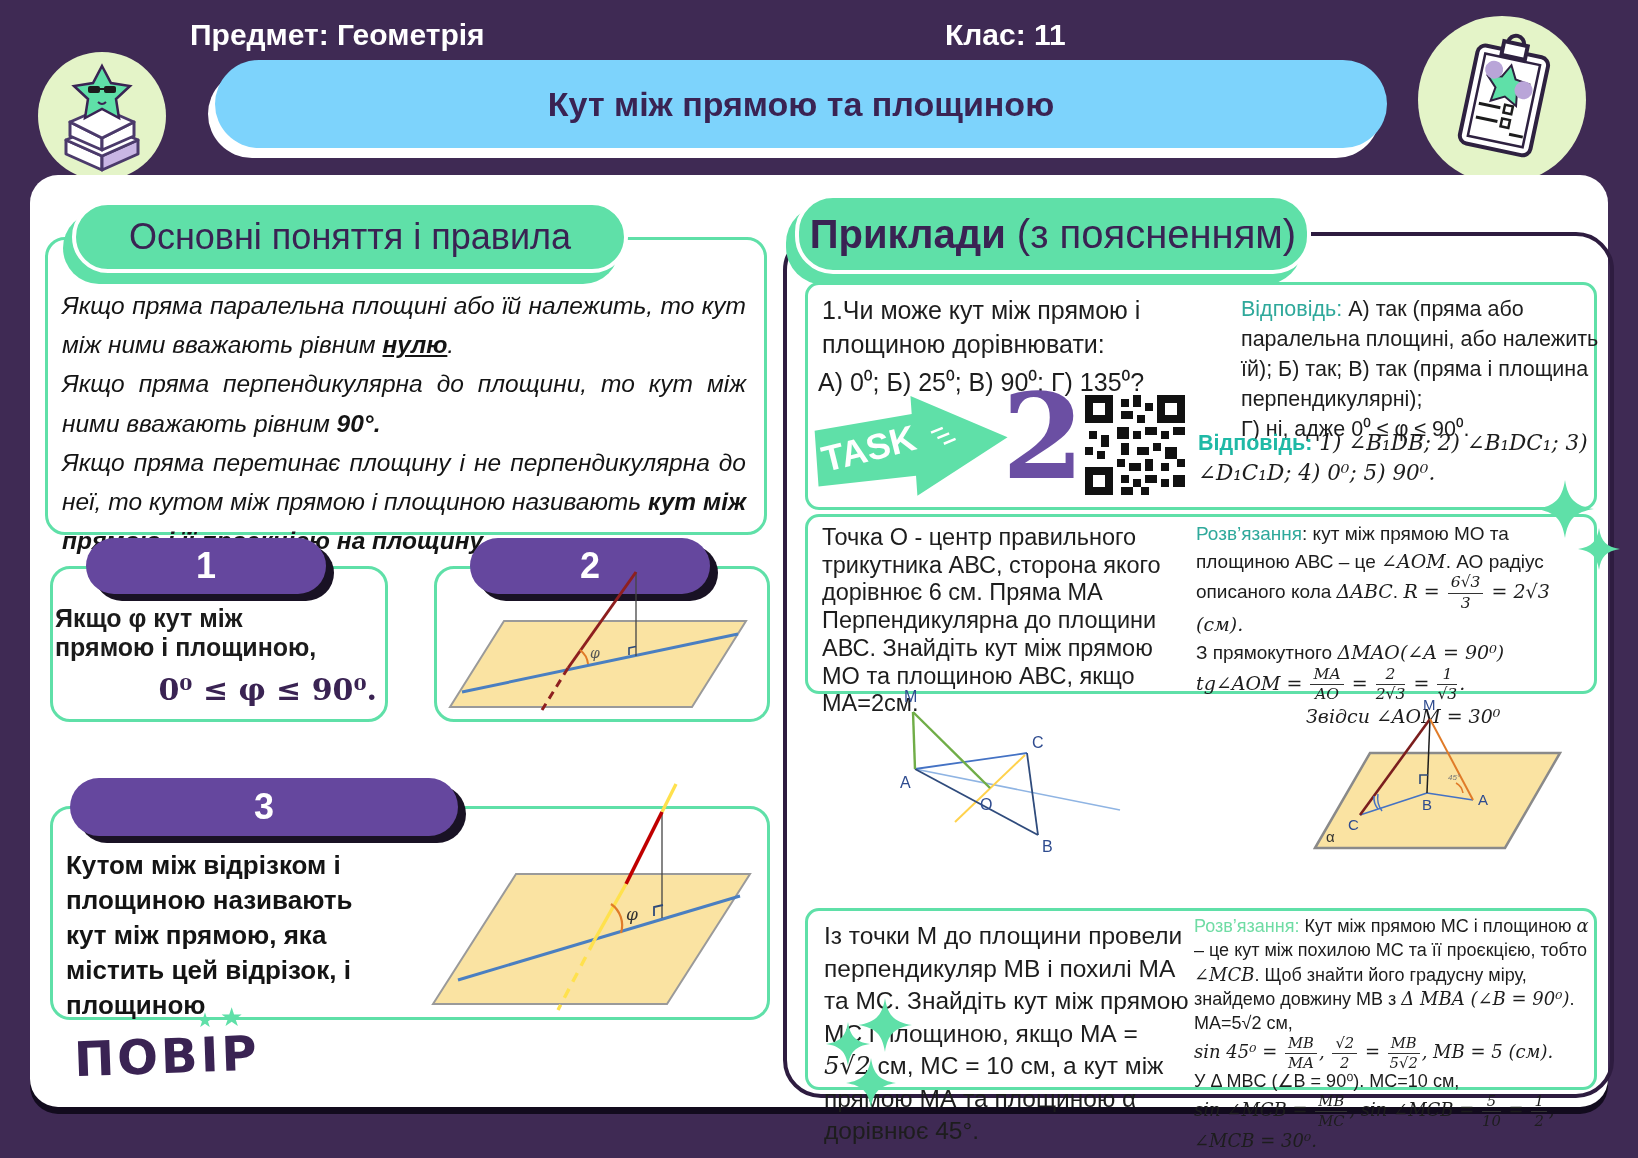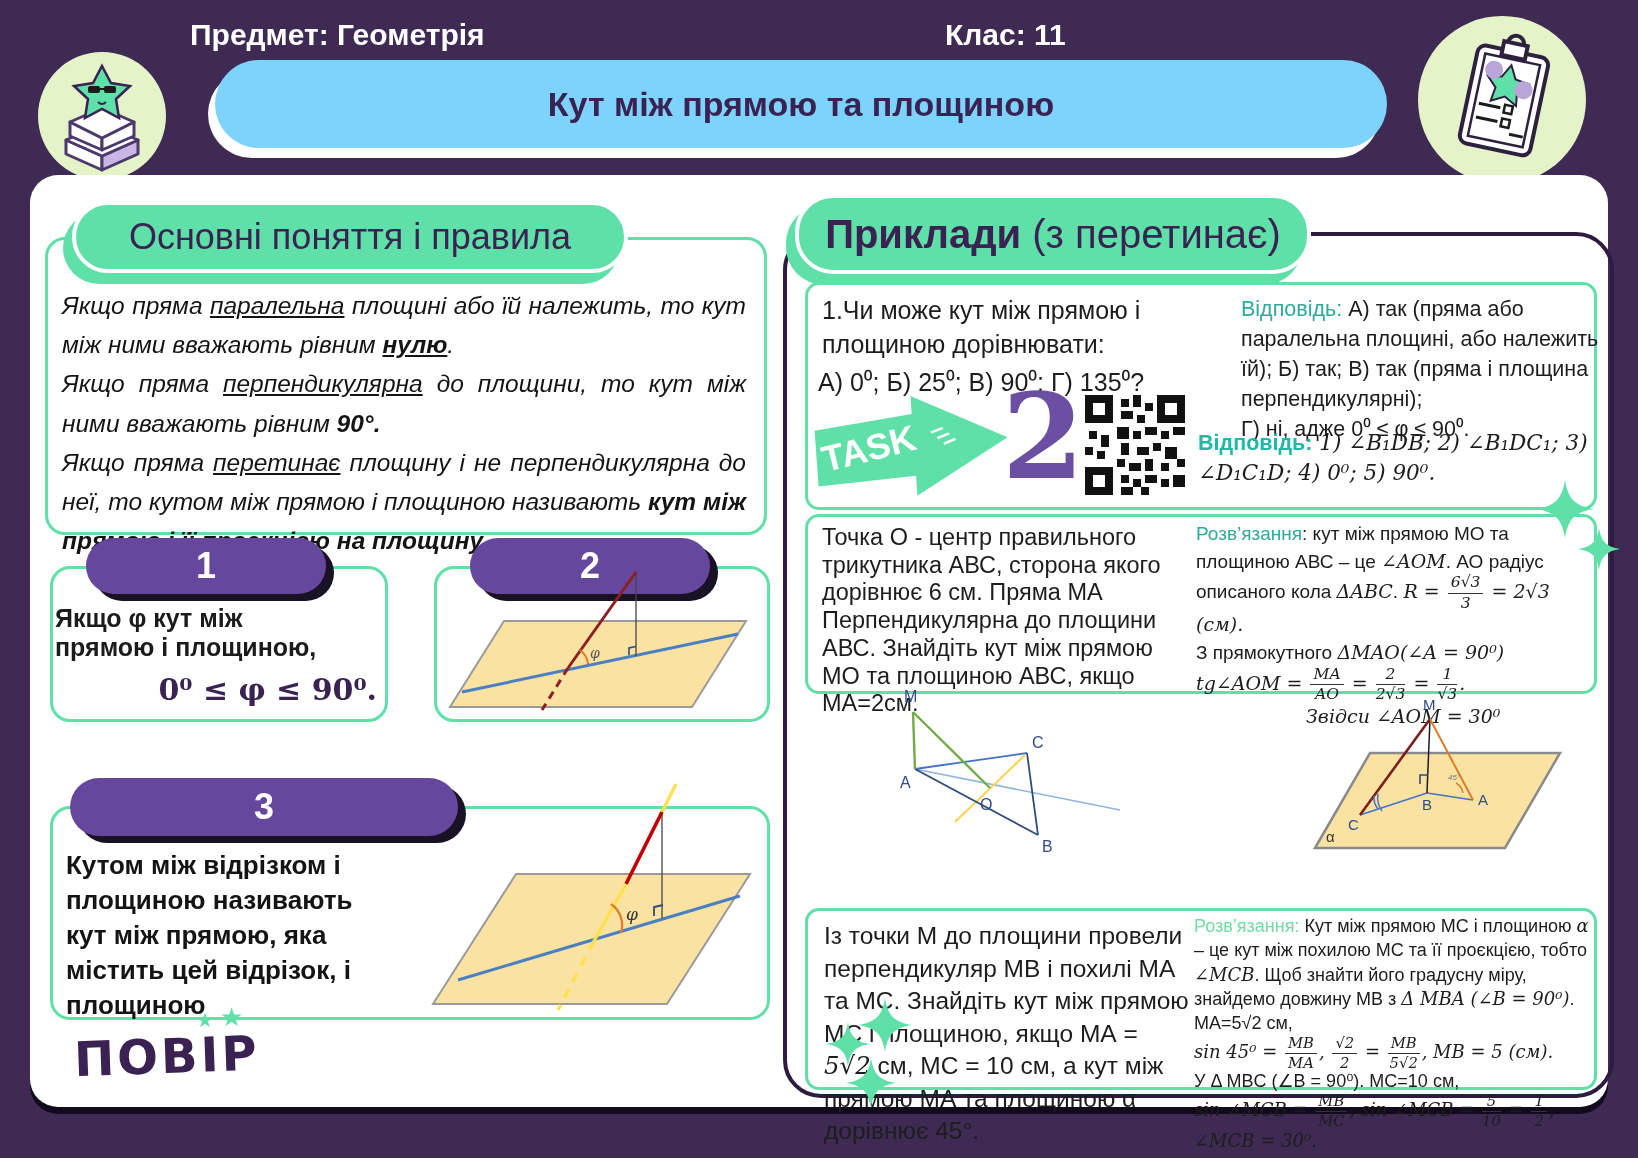--- a/index.html
+++ b/index.html
@@ -19,21 +19,21 @@
   .gpill{background:#5FE0A8;border:4px solid #fff;border-radius:38px;
          box-shadow:-9px 11px 0 #5FE0A8;color:#3A2353;text-align:center;
          display:flex;align-items:center;justify-content:center;}
   
   .gbox{border:3px solid #5FE0A8;border-radius:20px;background:#fff;}
   
   .pill{background:#65479E;border-radius:30px;color:#fff;font-weight:bold;font-size:36px;
         text-align:center;box-shadow:8px 7px 0 #191224;display:flex;align-items:center;justify-content:center;}
   
   .rules{font-style:italic;font-size:24.5px;color:#141414;line-height:1.6;text-align:justify;}
-  .rules .u{text-decoration:underline;}
+  .rules .u{}
   .rules .bu{font-weight:bold;text-decoration:underline;}
   .rules .b{font-weight:bold;}
   .math{font-family:"DejaVu Serif",serif;font-style:italic;}
   .mformula{font-family:"DejaVu Serif",serif;font-weight:bold;color:#3A2353;}
   .frac{display:inline-block;vertical-align:middle;text-align:center;line-height:1;
         font-family:"DejaVu Serif",serif;font-style:italic;font-size:0.82em;margin:0 2px;}
   .frac .n{display:block;border-bottom:1.4px solid #333;padding:0 3px 2px;}
   .frac .d{display:block;padding-top:2px;}
   .lbl-teal{color:#2FA99B;}
   .lbl-teal-b{color:#1FB9A6;font-weight:bold;}
@@ -152,21 +152,21 @@
     <text x="208" y="148" font-size="17" fill="#333" font-style="italic" font-family="DejaVu Serif,serif">φ</text>
   </svg>
 
   <div class="abs logo" style="left:74px;top:1028px;">ПОВІР</div>
   <div class="abs star5" style="left:196px;top:1008px;font-size:20px;">★</div>
   <div class="abs star5" style="left:220px;top:1002px;font-size:26px;">★</div>
 
   <div class="abs frame" style="left:783px;top:232px;width:823px;height:858px;"></div>
   <div class="abs gpill" style="left:795px;top:194px;width:508px;height:72px;">
     <span style="font-size:40px;">
-      <b>Приклади</b><span style="font-weight:normal;"> (з перетинає)</span>
+      <b>Приклади</b><span style="font-weight:normal;"> (з поясненням)</span>
     </span>
   </div>
 
   <div class="abs gbox" style="left:805px;top:282px;width:786px;height:222px;border-radius:14px;"></div>
   <div class="abs prob" style="left:822px;top:294px;width:370px;font-size:25px;line-height:1.35;">1.Чи може кут між прямою і площиною дорівнювати:</div>
   <div class="abs prob" style="left:818px;top:364px;width:380px;font-size:25px;">А) 0⁰;  Б) 25⁰;  В) 90⁰;  Г)  135⁰?</div>
 
   <svg class="abs" style="left:812px;top:394px;" width="200" height="106" viewBox="0 0 200 106">
     <g transform="rotate(-4 100 53)">
       <polygon points="4,30 102,20 102,2 196,50 102,102 102,82 4,86" fill="#5FE0A8"></polygon>

